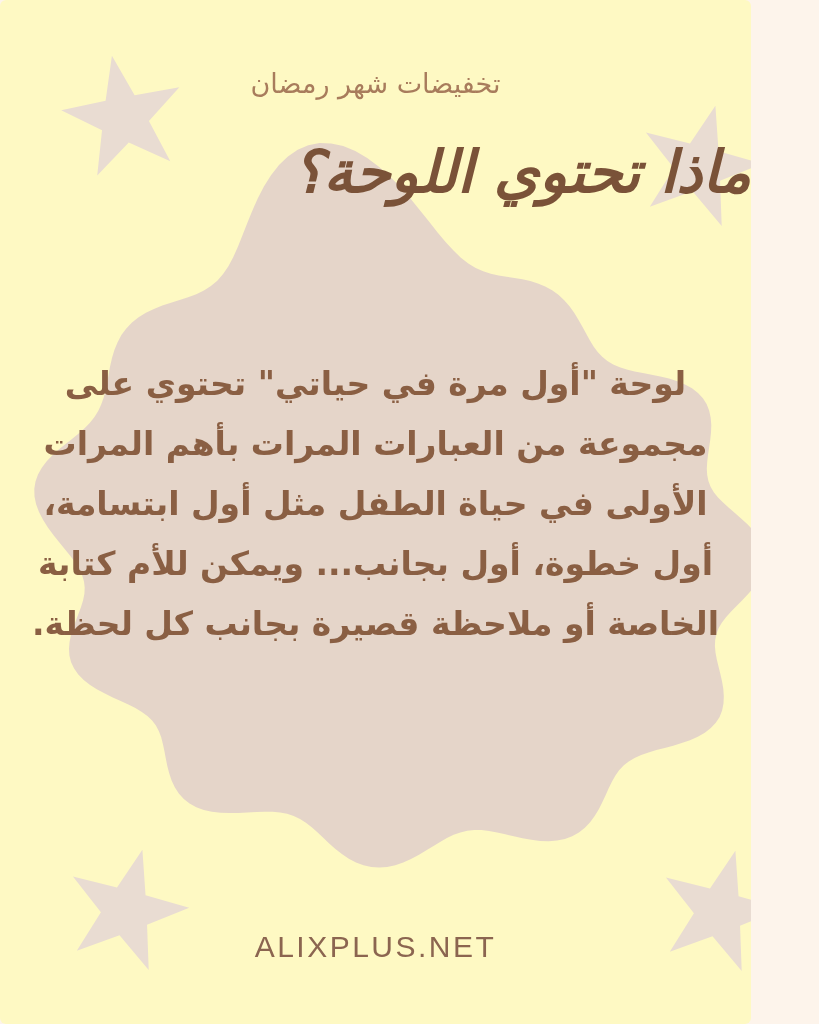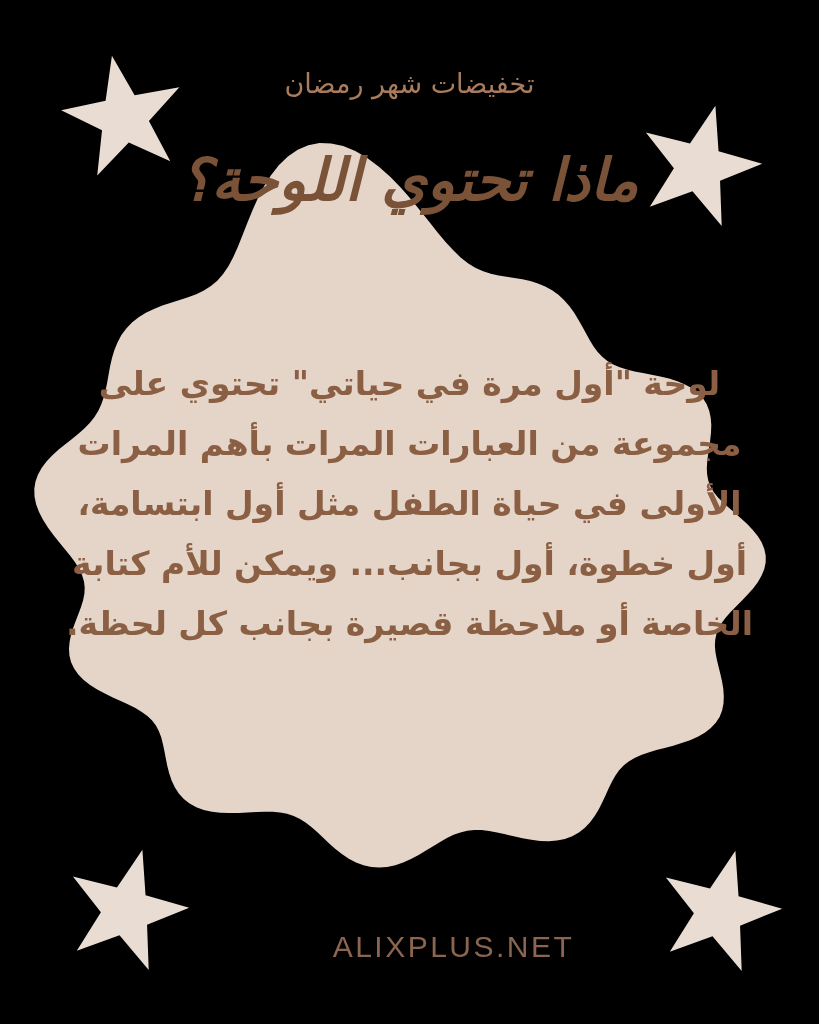--- a/index.html
+++ b/index.html
@@ -2,25 +2,26 @@
 <html><head>
 <meta charset="utf-8">
 <style>
   html, body {
     margin: 0;
     padding: 0;
     background: #fdf4eb;
   }
   .poster {
     position: relative;
-    width: 819px;
+    width: 751px;
     height: 1024px;
-    background: #000000;
+    background: #fef9c3;
     overflow: hidden;
     font-family: "DejaVu Sans", sans-serif;
+    border-radius: 6px;
   }
   .star {
     position: absolute;
     width: 132px;
     height: 132px;
   }
   .star svg { width: 100%; height: 100%; display: block; }
   .star-tl { left: 58px;  top: 52px;  transform: rotate(-11deg); }
   .star-tr { left: 633px; top: 101px; transform: rotate(15deg); }
   .star-bl { left: 60px;  top: 845px; transform: rotate(15deg); }
@@ -37,24 +38,23 @@
     top: 68px;
     left: 0;
     width: 100%;
     text-align: center;
     direction: rtl;
     font-size: 27px;
     color: #a87c5c;
   }
   .title {
     position: absolute;
-    top: 120px;
+    top: 112px;
     left: 0;
     width: 100%;
-    text-align: center;
     direction: rtl;
     font-size: 58px;
     line-height: 120px;
     font-weight: bold;
     font-style: italic;
     color: #7a5238;
   }
   .body-text {
     position: absolute;
     top: 354px;
@@ -70,21 +70,20 @@
   .footer {
     position: absolute;
     top: 930px;
     left: 0;
     width: 100%;
     text-align: center;
     font-family: "Liberation Sans", sans-serif;
     font-size: 30px;
     letter-spacing: 2.5px;
     color: #8b6550;
-    margin-left: 44px;
   }
 </style>
 </head>
 <body>
 
 <div class="poster">
 
   <div class="star star-tl">
     <svg viewBox="0 0 100 100" aria-hidden="true">
       <polygon fill="#e9dcd2" points="50,2 61.2,34.6 95.6,35.2 68.1,55.9 78.2,88.8 50,69 21.8,88.8 31.9,55.9 4.4,35.2 38.8,34.6"></polygon>

